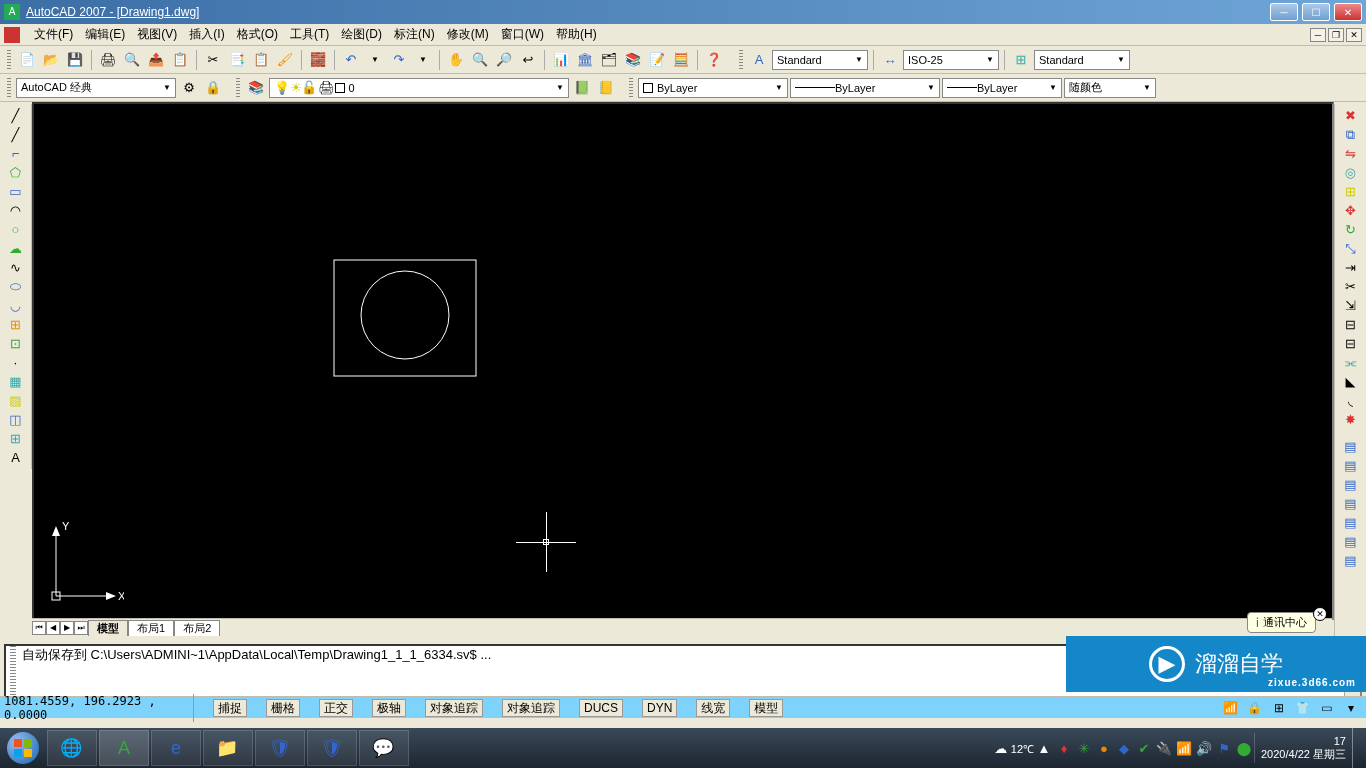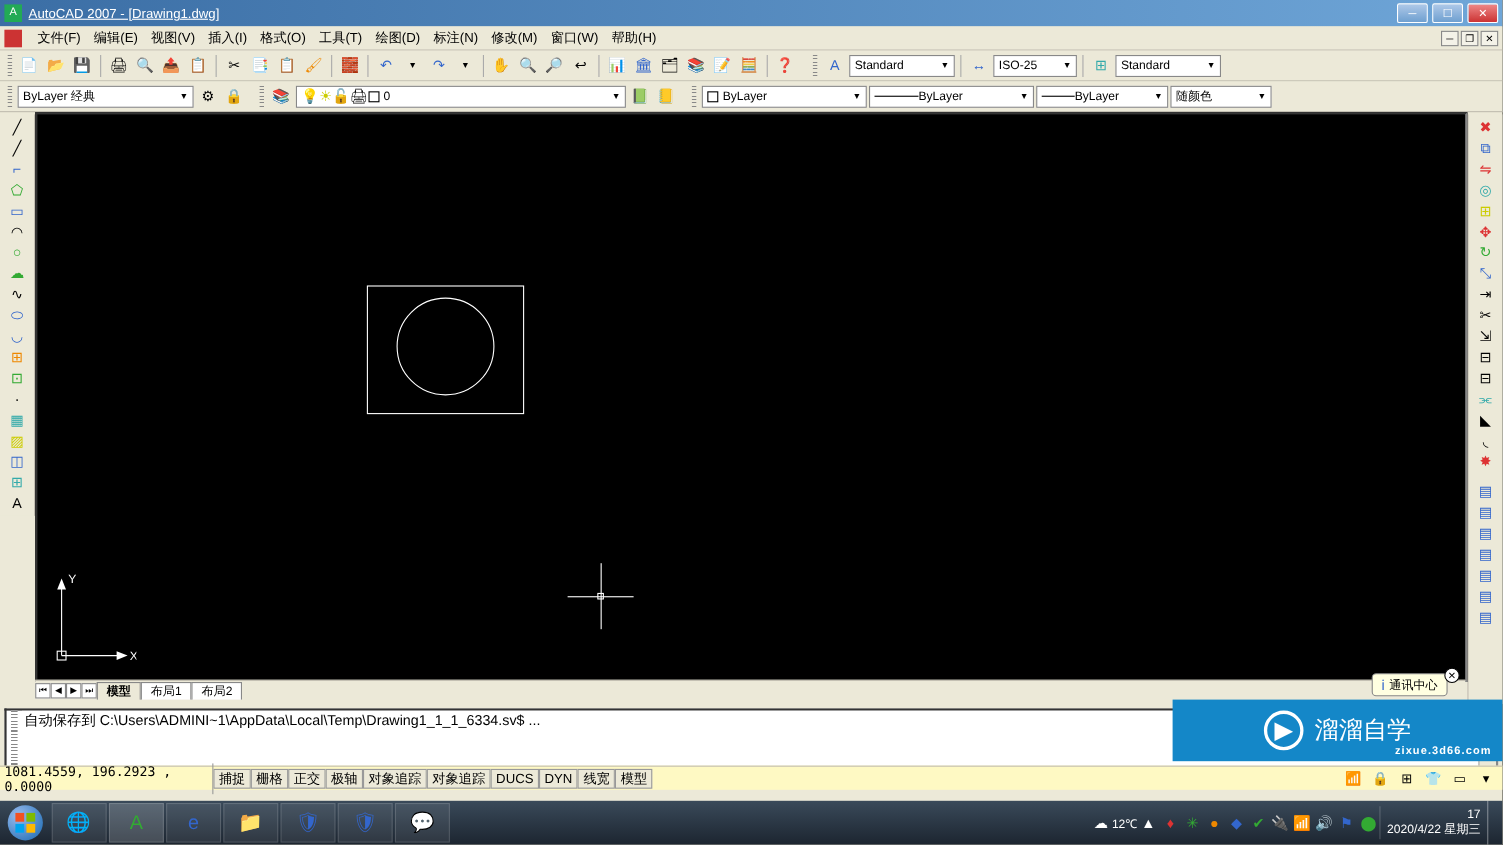--- a/index.html
+++ b/index.html
@@ -58,21 +58,21 @@
 .watermark .play { width: 36px; height: 36px; border: 3px solid #fff; border-radius: 50%; display: flex; align-items: center; justify-content: center; margin-right: 10px; }
 .watermark .sub { position: absolute; bottom: 4px; right: 10px; font-size: 10px; letter-spacing: 1px; font-weight: bold; }
 
 
 .cmd-wrap { position: absolute; left: 4px; right: 4px; top: 644px; height: 64px; background: #fff; border: 2px inset #888; font-family: monospace; font-size: 13px; overflow: hidden; }
 .cmd-wrap .line { white-space: pre; height: 18px; padding: 0 2px; background: #fff; }
 .cmd-wrap .grip { position: absolute; left: 4px; top: 0; bottom: 0; width: 6px; background: repeating-linear-gradient(#888,#888 1px,#fff 1px,#fff 3px); }
 .cmd-side { position: absolute; right: 0; top: 0; bottom: 0; width: 16px; background: #ece9d8; border-left: 1px solid #aaa; }
 
 
-.status-bar { position: absolute; left: 0; right: 0; top: 696px; height: 22px; background: #fef9c3; border-top: 1px solid #c0bcb0; display: flex; align-items: center; font-size: 12px; font-family: "SimSun", monospace; }
+.status-bar { position: absolute; left: 0; right: 0; top: 696px; height: 22px; background: #7dd3fc; border-top: 1px solid #c0bcb0; display: flex; align-items: center; font-size: 12px; font-family: "SimSun", monospace; gap: 19px; }
 .status-cell { border: 1px solid #999; padding: 0 4px; height: 18px; line-height: 16px; background: #ece9d8; cursor: pointer; }
 .coords { width: 194px; padding: 0 4px; border-right: 1px solid #999; font-family: monospace; }
 .status-right { margin-left: auto; display: flex; gap: 2px; padding-right: 4px; }
 .sr-btn { width: 22px; height: 18px; display: flex; align-items: center; justify-content: center; cursor: pointer; }
 
 
 .taskbar { position: absolute; left: 0; right: 0; bottom: 0; height: 40px; background: linear-gradient(#3a4a5a,#1c2530); display: flex; align-items: center; }
 .tb-start { width: 46px; height: 40px; display: flex; align-items: center; justify-content: center; }
 .tb-orb { width: 32px; height: 32px; border-radius: 50%; background: radial-gradient(circle at 30% 30%, #9be, #1667b0); display: flex; flex-wrap: wrap; padding: 7px; gap: 2px; }
 .tb-orb span { width: 8px; height: 8px; }
@@ -216,38 +216,38 @@
       <span class="icon-small c-blue">A</span>
     </div>
   <div class="dropdown" style="width:96px">
       <span>Standard</span>
       <span class="arrow">▼</span>
     </div>
   <div class="tb-sep"></div>
   <div class="tb-btn">
       <span class="icon-small c-blue">↔</span>
     </div>
-  <div class="dropdown" style="width:76px">
+  <div class="dropdown" style="width:96px">
       <span>ISO-25</span>
       <span class="arrow">▼</span>
     </div>
   <div class="tb-sep"></div>
   <div class="tb-btn">
       <span class="icon-small c-cyan">⊞</span>
     </div>
   <div class="dropdown" style="width:96px">
       <span>Standard</span>
       <span class="arrow">▼</span>
     </div>
 </div>
 
 <div class="toolbar-row">
   <div class="tb-grip"></div>
   <div class="dropdown" style="width:160px">
-      <span>ByLayer 经典</span>
+      <span>AutoCAD 经典</span>
       <span class="arrow">▼</span>
     </div>
   <div class="tb-btn">
       <span class="icon-small">⚙</span>
     </div>
   <div class="tb-btn">
       <span class="icon-small">🔒</span>
     </div>
 
   <div class="tb-grip" style="margin-left:10px"></div>

